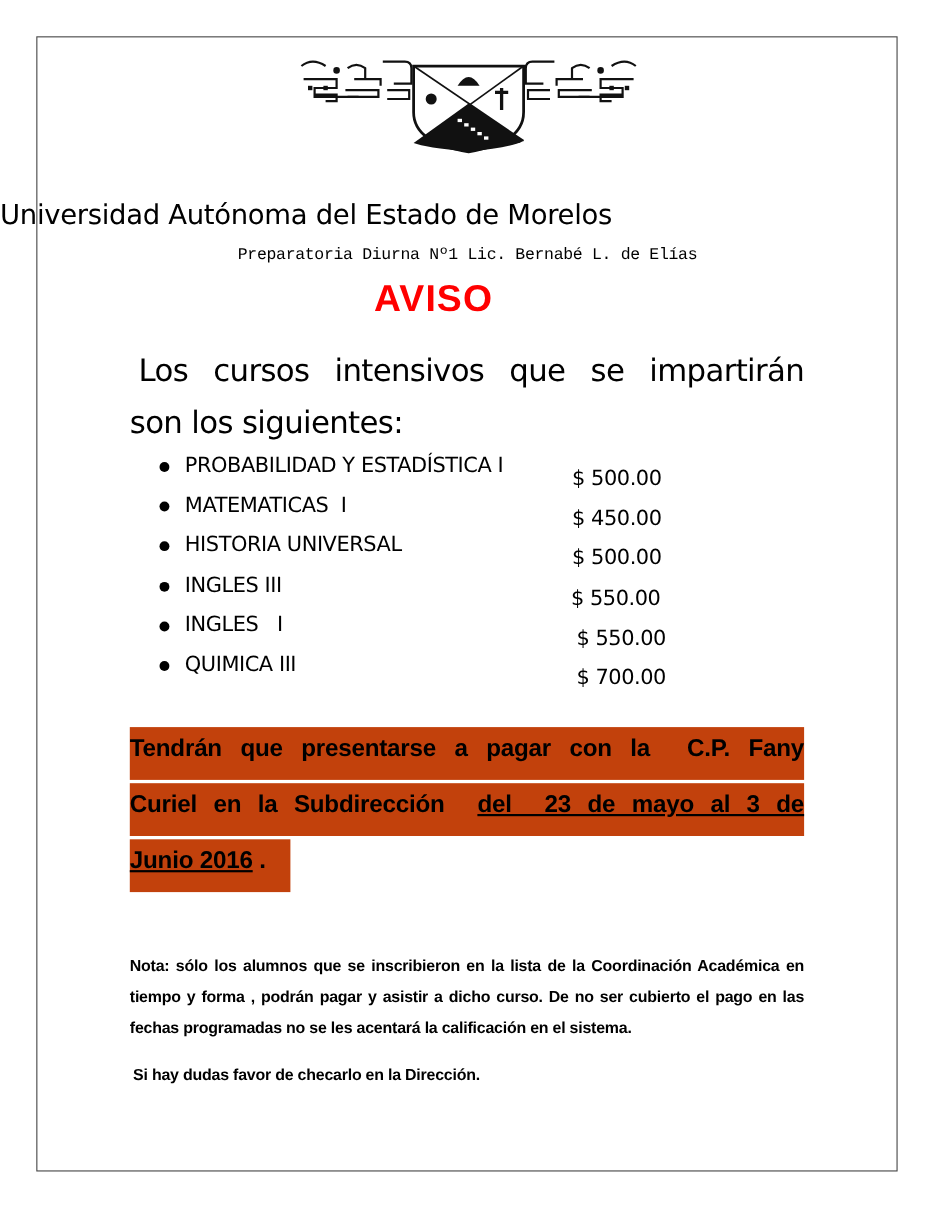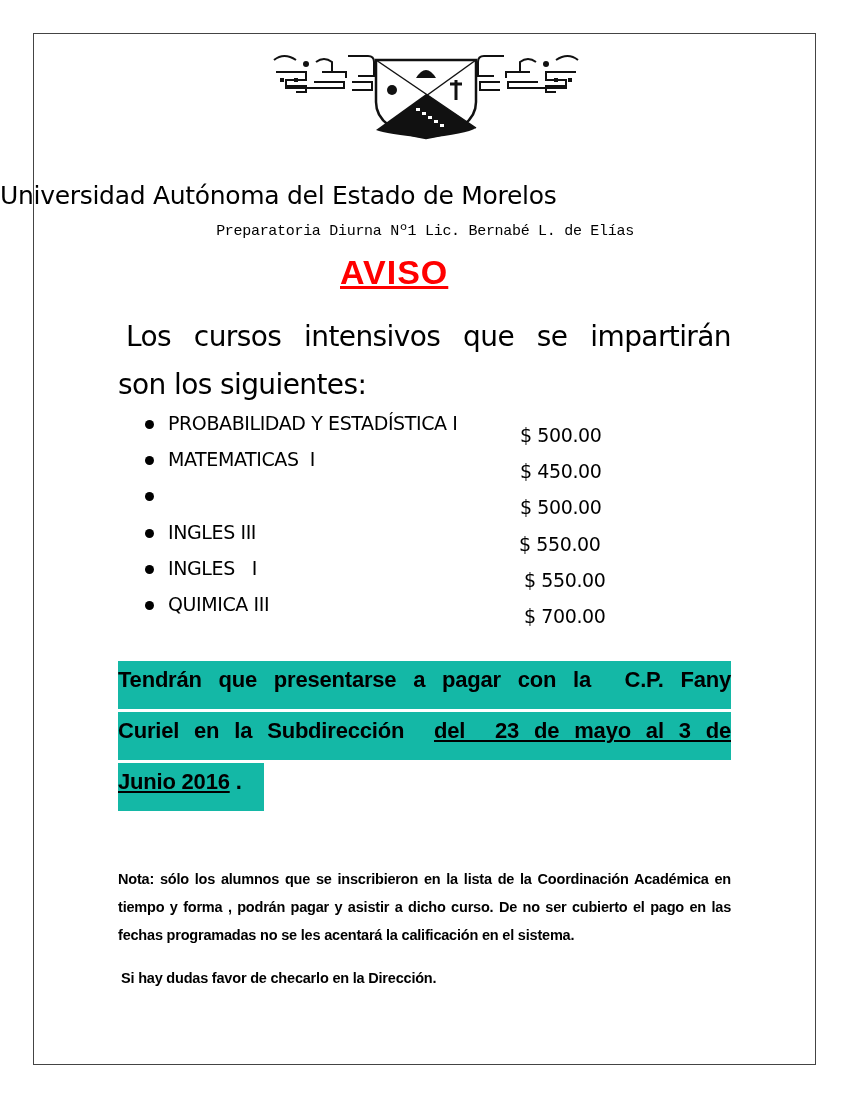--- a/index.html
+++ b/index.html
@@ -1,30 +1,30 @@
 <!DOCTYPE html>
 <html><head>
   <meta charset="utf-8">
   <style>
     html, body { margin: 0; padding: 0; background: #ffffff; }
     body { width: 850px; height: 1100px; position: relative; font-family: "Liberation Sans", sans-serif; color: #000; }
     .frame { position: absolute; left: 33px; top: 33px; width: 783px; height: 1032px; border: 1px solid #444; box-sizing: border-box; }
     .logo { position: absolute; left: 266px; top: 42px; width: 320px; height: 100px; }
     .title { position: absolute; left: 0; width: 760px; top: 181px; font-size: 25px; font-family: "DejaVu Sans", sans-serif; font-weight: normal; letter-spacing: -0.3px; }
     .subtitle { position: absolute; left: 0; width: 850px; top: 223px; text-align: center; font-size: 15px; font-family: Liberation Mono, monospace; letter-spacing: -0.3px; }
-    .aviso { position: absolute; left: 340px; top: 253px; font-size: 34px; font-weight: bold; color: #ff0000; letter-spacing: 1px; text-decoration: underline; }
+    .aviso { position: absolute; left: 340px; top: 253px; font-size: 34px; font-weight: bold; color: #ff0000; letter-spacing: 1px; }
     .intro { position: absolute; left: 118px; top: 313px; width: 613px; font-size: 28px; font-family: "DejaVu Sans", sans-serif; line-height: 48px; text-align: justify; letter-spacing: -0.6px; }
     .intro .l1 { display: block; text-align-last: justify; padding-left: 8px; }
     .courses { position: absolute; left: 140px; top: 410px; width: 480px; }
     .course { position: relative; height: 36.2px; font-size: 19px; font-family: "DejaVu Sans", sans-serif; letter-spacing: -0.4px; }
     .bullet { position: absolute; left: 5px; top: 10px; width: 9px; height: 9px; border-radius: 50%; background: #000; }
     .cname { position: absolute; left: 28px; top: 2px; white-space: pre; text-align: right; }
     .cprice { position: absolute; top: 2px; white-space: pre; margin-top: 12px; }
     .payment { position: absolute; left: 118px; top: 661px; width: 613px; font-size: 22px; font-weight: bold; line-height: 38px; font-family: "Liberation Sans", sans-serif; letter-spacing: -0.2px; }
-    .pline { display: block; background: #14b8a6; height: 48px; margin-bottom: 3px; white-space: pre; text-align: justify; text-align-last: justify; }
+    .pline { display: block; background: #c2410c; height: 48px; margin-bottom: 3px; white-space: pre; text-align: justify; text-align-last: justify; }
     .pline.last { display: inline-block; text-align-last: left; padding-right: 22px; }
     .u { text-decoration: underline; }
     .note { position: absolute; left: 118px; top: 833px; width: 613px; font-size: 14.5px; font-weight: bold; line-height: 28px; text-align: justify; letter-spacing: -0.2px; margin-top: 32px; }
     .doubt { position: absolute; left: 121px; top: 970px; font-size: 14.5px; font-weight: bold; letter-spacing: -0.2px; }
   </style>
 </head>
 <body>
 
 <div class="frame"></div>
 
@@ -78,20 +78,21 @@
     <span class="cname">PROBABILIDAD Y ESTADÍSTICA I</span>
     <span class="cprice" style="left:380px">$ 500.00</span>
   </div>
   <div class="course">
     <span class="bullet"></span>
     <span class="cname">MATEMATICAS  I</span>
     <span class="cprice" style="left:380px">$ 450.00</span>
   </div>
   <div class="course">
     <span class="bullet"></span>
+    <span class="cname">HISTORIA UNIVERSAL</span>
     <span class="cprice" style="left:380px">$ 500.00</span>
   </div>
   <div class="course">
     <span class="bullet"></span>
     <span class="cname">INGLES III</span>
     <span class="cprice" style="left:379px">$ 550.00</span>
   </div>
   <div class="course">
     <span class="bullet"></span>
     <span class="cname">INGLES   I</span>

